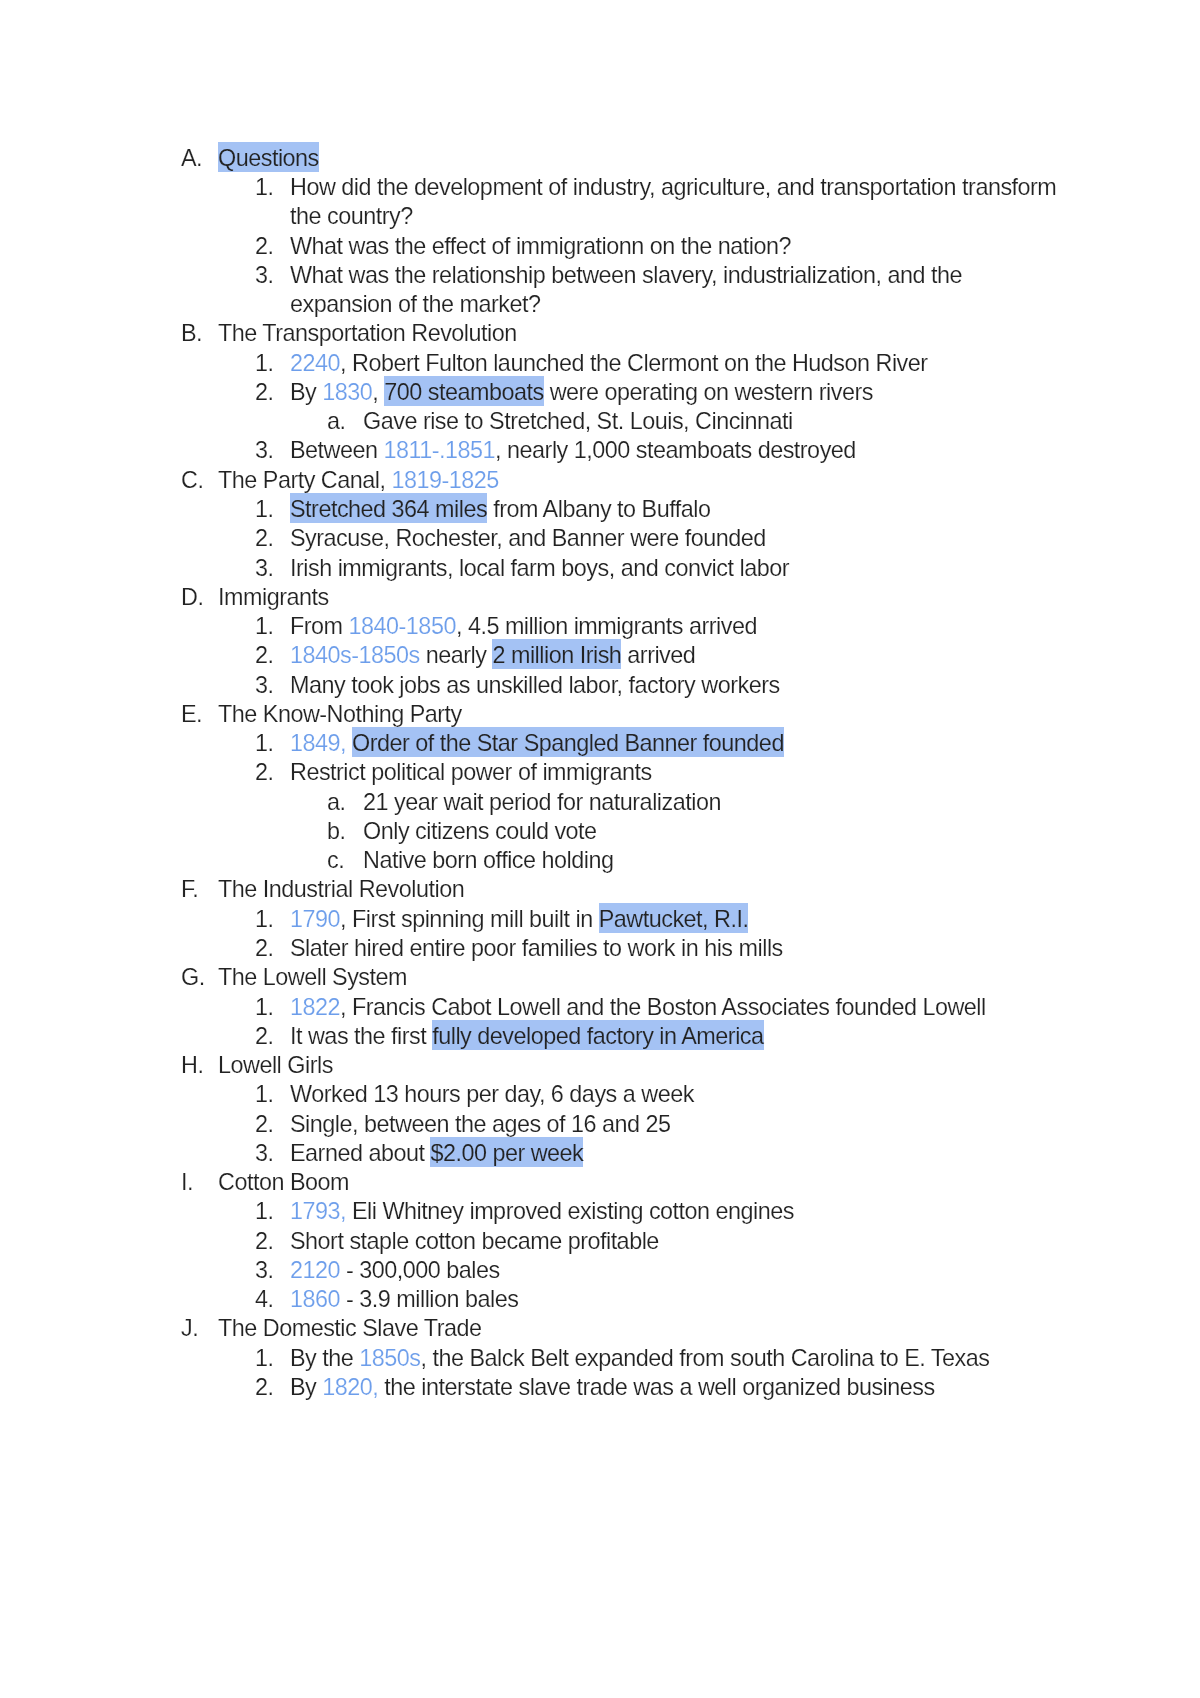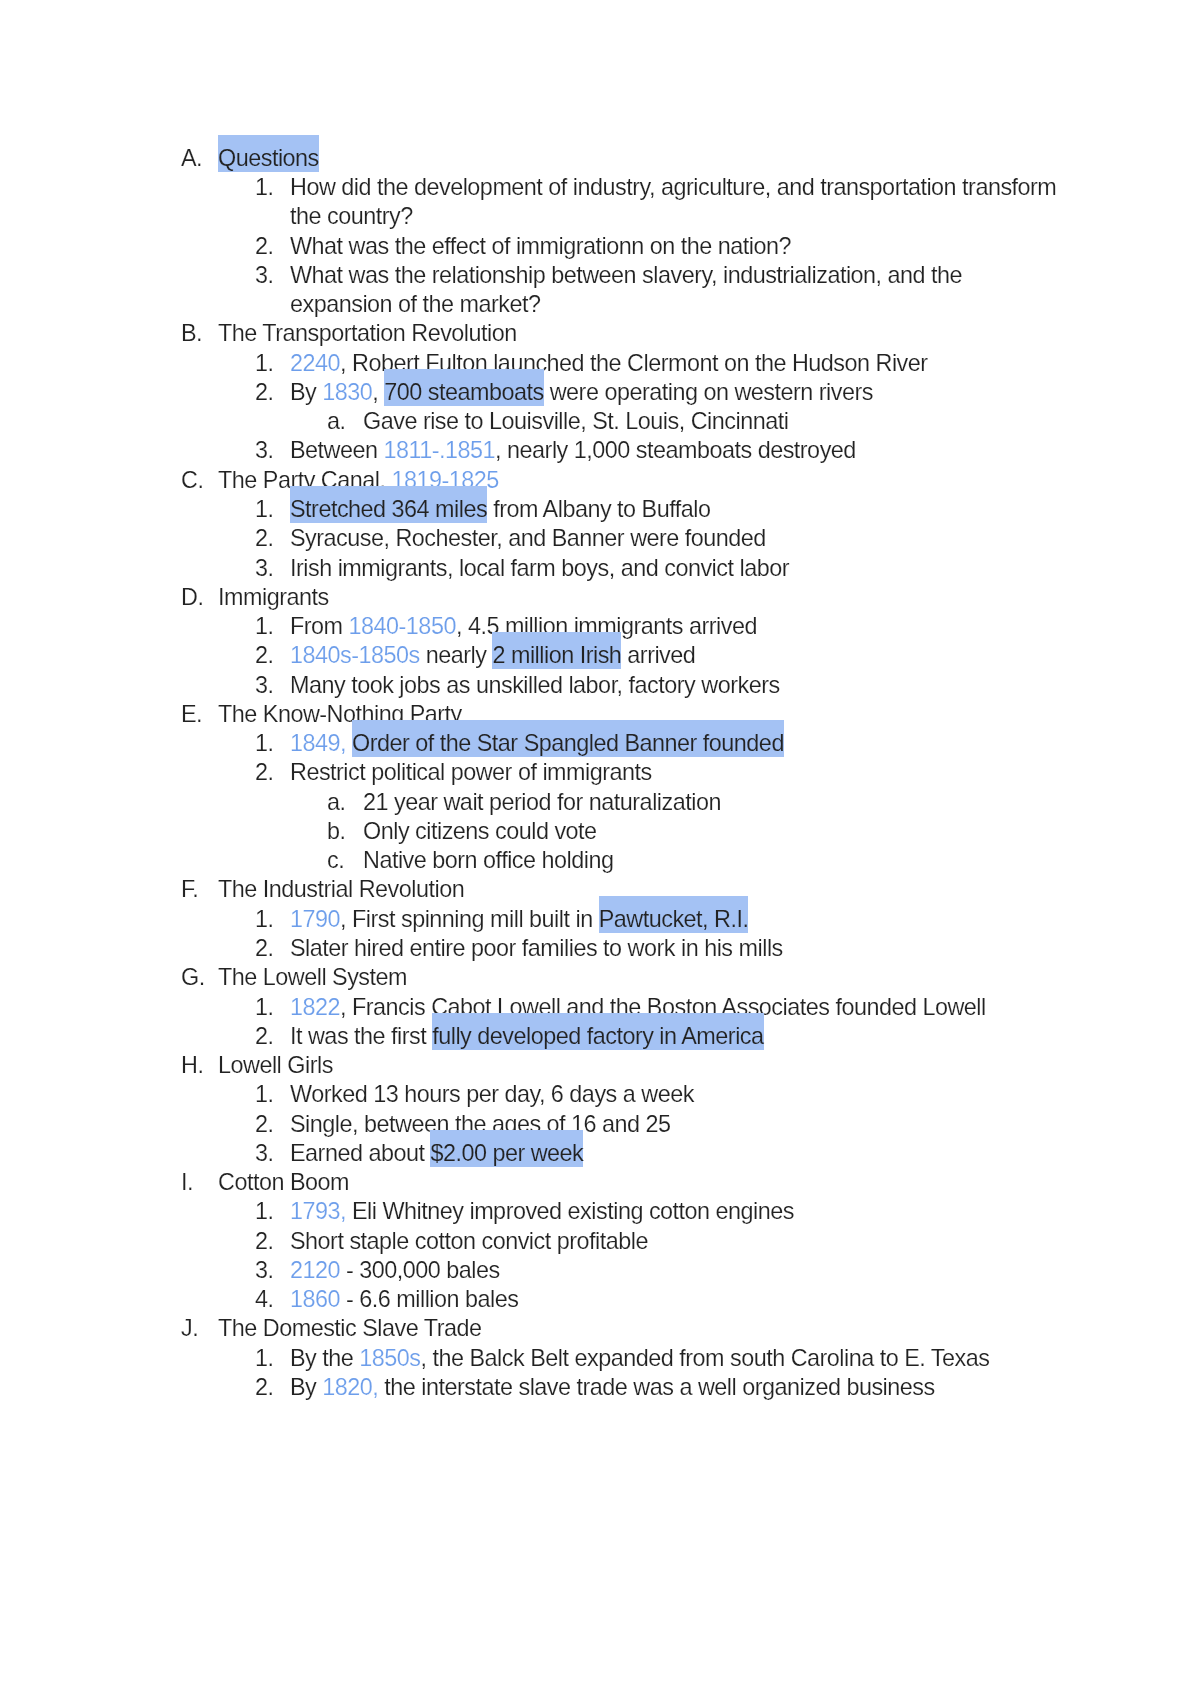--- a/index.html
+++ b/index.html
@@ -32,21 +32,21 @@
   .body{display:block;white-space:normal;}
 
   
   .lvl1{margin-left:181px;padding-left:37px;margin-right:141px;}
   .lvl2{margin-left:255px;padding-left:35px;margin-right:143px;}
   .lvl3{margin-left:327px;padding-left:36px;margin-right:141px;}
 
   
   .blue{color:var(--accent-blue);}
   .hl{background:var(--highlight-bg);-webkit-text-stroke:0.18px var(--highlight-bg);
-      padding-top:10px;padding-bottom:0.9px;}
+      padding-top:3px;padding-bottom:0.9px;}
 </style>
 </head>
 <body>
 
 <div id="page">
   <div id="outline">
       <div class="li lvl1">
         <span class="marker">A.</span>
         <span class="body"><span class="hl">Questions</span></span>
       </div>
@@ -69,21 +69,21 @@
       <div class="li lvl2">
         <span class="marker">1.</span>
         <span class="body"><span class="blue">2240</span><span class="">, Robert Fulton launched the Clermont on the Hudson River</span></span>
       </div>
       <div class="li lvl2">
         <span class="marker">2.</span>
         <span class="body"><span class="">By </span><span class="blue">1830</span><span class="">, </span><span class="hl">700 steamboats</span><span class=""> were operating on western rivers</span></span>
       </div>
       <div class="li lvl3">
         <span class="marker">a.</span>
-        <span class="body"><span class="">Gave rise to Louisville, St. Louis, Cincinnati</span></span>
+        <span class="body"><span class="">Gave rise to Stretched, St. Louis, Cincinnati</span></span>
       </div>
       <div class="li lvl2">
         <span class="marker">3.</span>
         <span class="body"><span class="">Between </span><span class="blue">1811-.1851</span><span class="">, nearly 1,000 steamboats destroyed</span></span>
       </div>
       <div class="li lvl1">
         <span class="marker">C.</span>
         <span class="body"><span class="">The Party Canal, </span><span class="blue">1819-1825</span></span>
       </div>
       <div class="li lvl2">
@@ -181,29 +181,29 @@
       <div class="li lvl1">
         <span class="marker">I.</span>
         <span class="body"><span class="">Cotton Boom</span></span>
       </div>
       <div class="li lvl2">
         <span class="marker">1.</span>
         <span class="body"><span class="blue">1793,</span><span class=""> Eli Whitney improved existing cotton engines</span></span>
       </div>
       <div class="li lvl2">
         <span class="marker">2.</span>
-        <span class="body"><span class="">Short staple cotton convict profitable</span></span>
+        <span class="body"><span class="">Short staple cotton became profitable</span></span>
       </div>
       <div class="li lvl2">
         <span class="marker">3.</span>
         <span class="body"><span class="blue">2120</span><span class=""> - 300,000 bales</span></span>
       </div>
       <div class="li lvl2">
         <span class="marker">4.</span>
-        <span class="body"><span class="blue">1860</span><span class=""> - 6.6 million bales</span></span>
+        <span class="body"><span class="blue">1860</span><span class=""> - 3.9 million bales</span></span>
       </div>
       <div class="li lvl1">
         <span class="marker">J.</span>
         <span class="body"><span class="">The Domestic Slave Trade</span></span>
       </div>
       <div class="li lvl2">
         <span class="marker">1.</span>
         <span class="body"><span class="">By the </span><span class="blue">1850s</span><span class="">, the Balck Belt expanded from south Carolina to E. Texas</span></span>
       </div>
       <div class="li lvl2">

